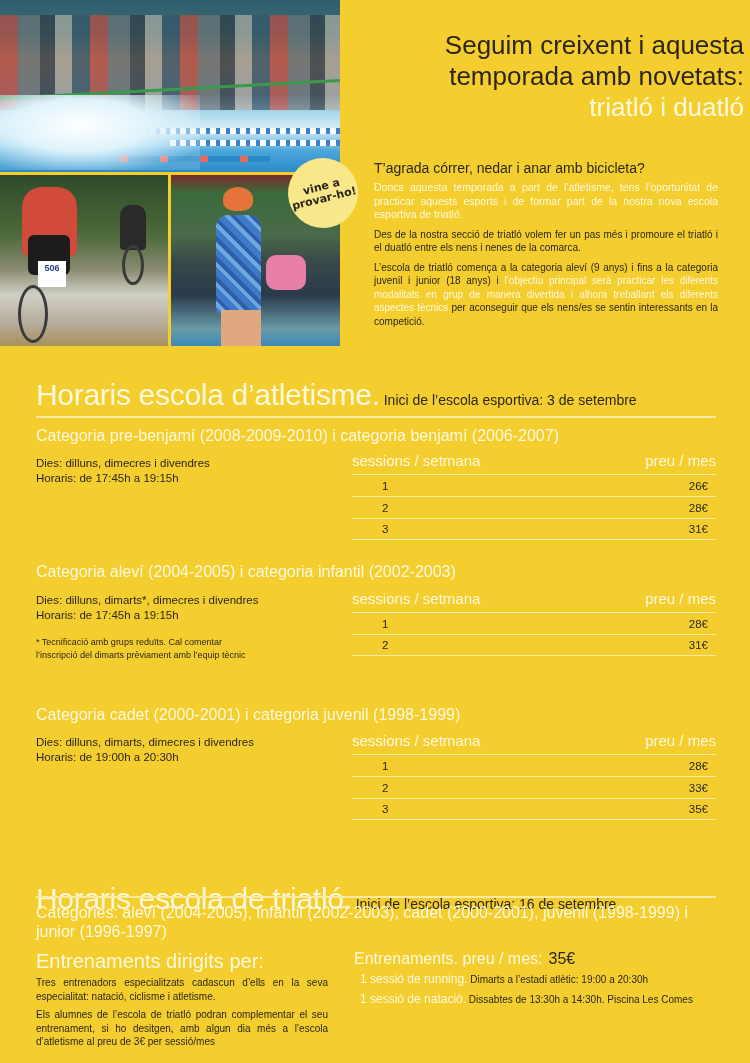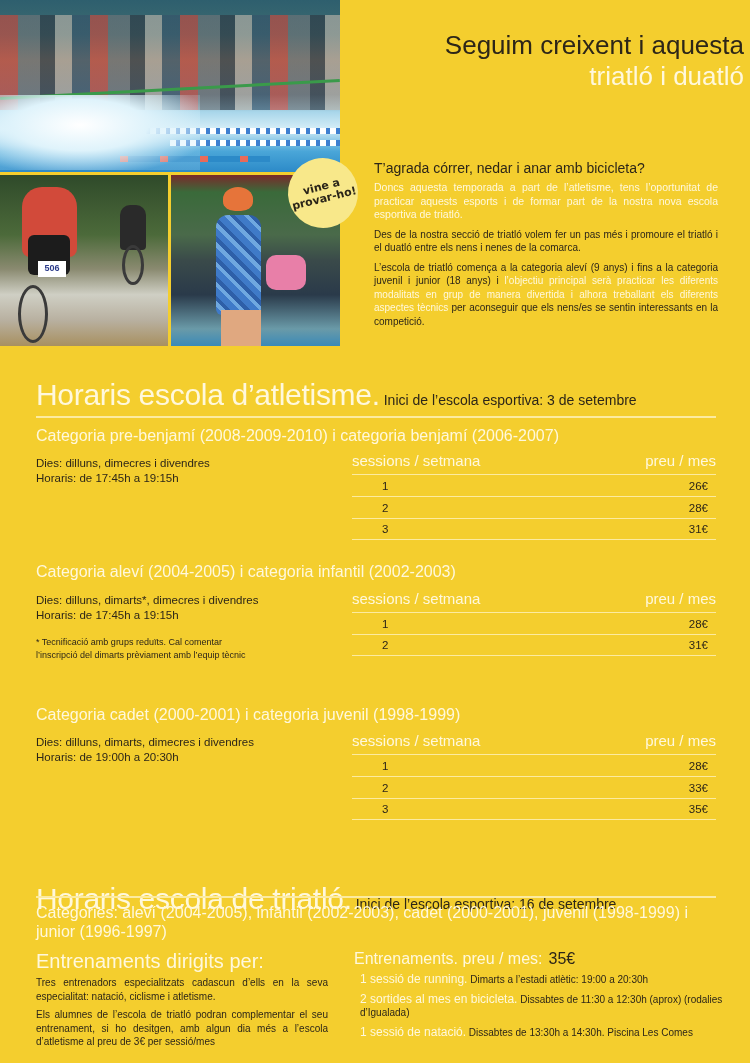--- a/index.html
+++ b/index.html
@@ -19,21 +19,21 @@
     background: repeating-linear-gradient(90deg, #c94a3e 0 18px, #6e7478 18px 40px, #2f3a44 40px 55px, #b8b2a8 55px 72px, #36546a 72px 90px); opacity:0.65; }
   .photo-pool .rope { position:absolute; left:0; top:88px; width:340px; height:3px; background:#3a9a4a; transform: rotate(-3deg); }
   .photo-pool .lane { position:absolute; height:6px; background: repeating-linear-gradient(90deg,#fff 0 6px,#3d7fd0 6px 10px); }
   .photo-pool .splash { position:absolute; left:0; top:95px; width:200px; height:75px; background: radial-gradient(ellipse at 40% 40%, #ffffff 0%, #dff3fb 40%, rgba(200,235,250,0.2) 80%); }
 
   .photo-bike { left: 0; top: 175px; width: 168px; height: 171px;
     background: linear-gradient(180deg, #2f4a2a 0%, #4c6a3a 35%, #8a8a70 55%, #cfcfc4 70%, #b8b0a0 85%, #a89060 100%); }
   .photo-bike .rider1 { position:absolute; left:22px; top:12px; width:55px; height:70px; background:#d24a3a; border-radius: 20px 20px 8px 8px; }
   .photo-bike .rider1b { position:absolute; left:28px; top:60px; width:42px; height:40px; background:#1c1c1c; border-radius: 6px; }
   .photo-bike .wheel { position:absolute; border:3px solid #3a3a3a; border-radius:50%; }
-  .photo-bike .bib { position:absolute; left:38px; top:86px; width:28px; height:16px; background:#fff; font-size:9px; font-weight:bold; color:#2b3b8a; text-align:center; line-height:14px; }
+  .photo-bike .bib { position:absolute; left:38px; top:86px; width:28px; height:26px; background:#fff; font-size:9px; font-weight:bold; color:#2b3b8a; text-align:center; line-height:14px; }
   .photo-bike .rider2 { position:absolute; left:120px; top:30px; width:26px; height:45px; background:#2a2a2a; border-radius: 10px 10px 4px 4px; }
 
   .photo-swim { left: 171px; top: 175px; width: 169px; height: 171px;
     background: linear-gradient(180deg, #7a2a2a 0%, #3a6a3a 10%, #4a6a4a 35%, #3a4a4a 50%, #2a3a4a 70%, #6a9aa8 90%, #3a8ab8 100%); }
   .photo-swim .girl { position:absolute; left:45px; top:40px; width:45px; height:100px; background: repeating-linear-gradient(45deg, #3f7ac8 0 6px, #6fa8e0 6px 10px, #2e5fa8 10px 14px); border-radius: 12px 12px 6px 6px; }
   .photo-swim .cap { position:absolute; left:52px; top:12px; width:30px; height:24px; background:#e6743a; border-radius:50% 50% 40% 40%; }
   .photo-swim .legs { position:absolute; left:50px; top:135px; width:40px; height:36px; background:#e0a880; }
   .photo-swim .girl2 { position:absolute; left:95px; top:80px; width:40px; height:35px; background:#e87fa8; border-radius: 10px; }
 
   .badge { position:absolute; left: 288px; top: 158px; width: 70px; height: 70px; border-radius: 50%;
@@ -104,20 +104,21 @@
   <div class="girl2"></div>
 </div>
 
 <div class="badge">
   <span>vine a</span>
   <span>provar-ho!</span>
 </div>
 
 <div class="headline">
   <div>Seguim creixent i aquesta</div>
+  <div>temporada amb novetats:</div>
   <div class="sub">triatló i duatló</div>
 </div>
 
 <div class="q">T’agrada córrer, nedar i anar amb bicicleta?</div>
 
 <div class="intro">
   <p class="p1">Doncs aquesta temporada a part de l’atletisme, tens l’oportunitat de practicar aquests esports i de formar part de la nostra nova escola esportiva de triatló.</p>
   <p class="p2">Des de la nostra secció de triatló volem fer un pas més i promoure el triatló i el duatló entre els nens i nenes de la comarca.</p>
   <p class="p3"><span>L’escola de triatló comença a la categoria aleví (9 anys) i fins a la categoria juvenil i junior (18 anys) i </span><span class="hl">l’objectiu principal serà practicar les diferents modalitats en grup de manera divertida i alhora treballant els diferents aspectes tècnics</span><span> per aconseguir que els nens/es se sentin interessants en la competició.</span></p>
 </div>
@@ -210,15 +211,14 @@
 <div class="coach-text">
   <p>Tres entrenadors especialitzats cadascun d’ells en la seva especialitat: natació, ciclisme i atletisme.</p>
   <p>Els alumnes de l’escola de triatló podran complementar el seu entrenament, si ho desitgen, amb algun dia més a l’escola d’atletisme al preu de 3€ per sessió/mes</p>
 </div>
 
 <div class="train-title">
   <span>Entrenaments. preu / mes:</span><span class="price">35€</span>
 </div>
 <div class="train-list">
   <div class="item"><span class="lbl">1 sessió de running.</span><span> Dimarts a l’estadi atlètic: 19:00 a 20:30h</span></div>
-  <div class="item"><span class="lbl">2 sortides al mes en bicicleta.</span><span> Dissabtes de 11:30 a 12:30h (aprox) (rodalies d’Igualada)</span></div>
   <div class="item"><span class="lbl">1 sessió de natació.</span><span> Dissabtes de 13:30h a 14:30h. Piscina Les Comes</span></div>
 </div>
 
 </body></html>

